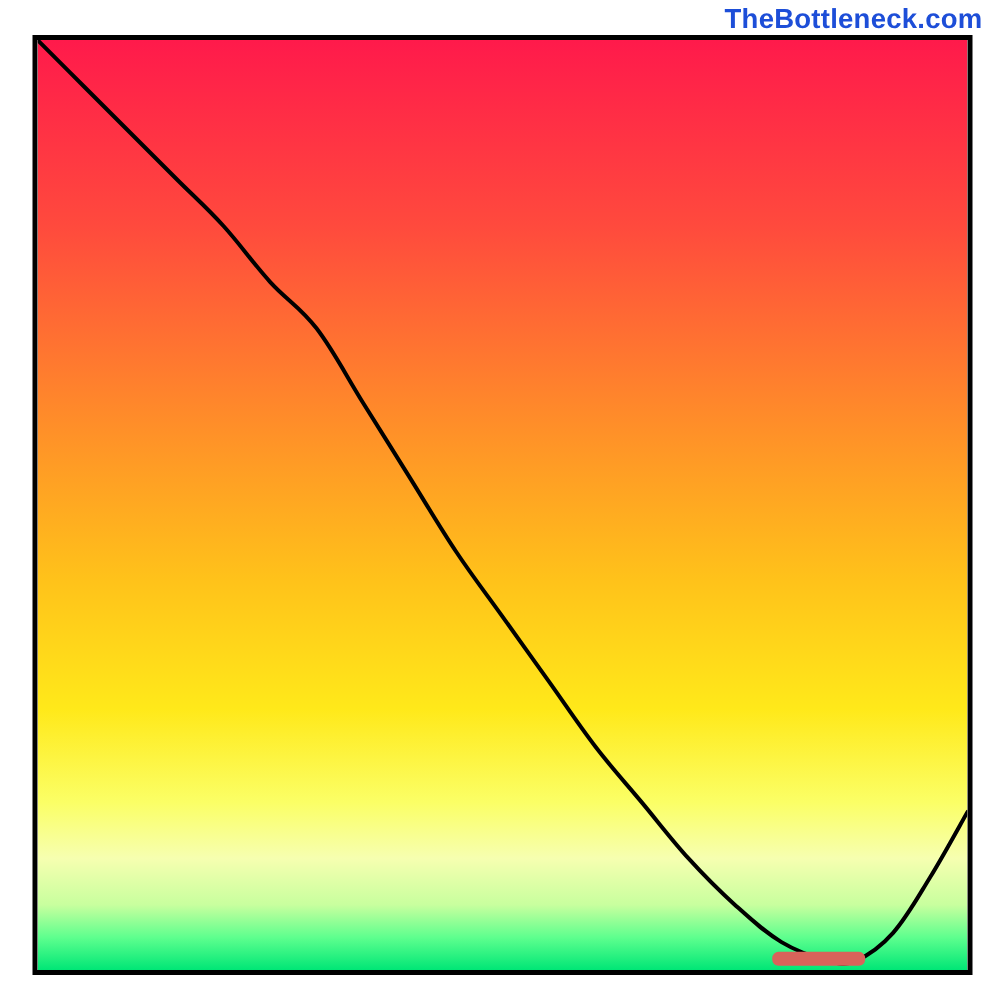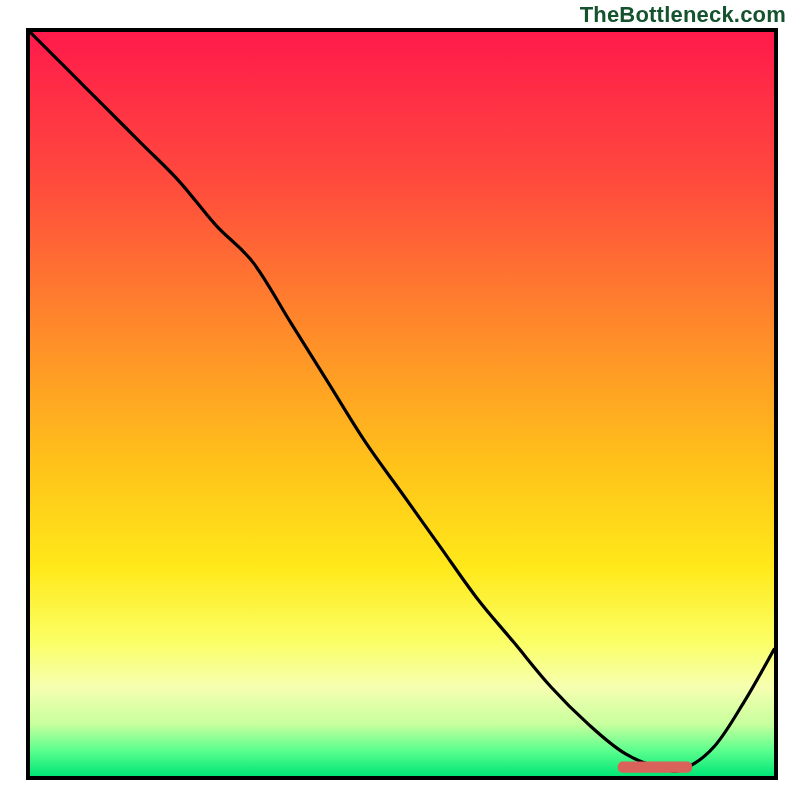--- a/index.html
+++ b/index.html
@@ -15,21 +15,21 @@
     position: relative;
     width: 800px;
     height: 800px;
   }
   .attribution {
     position: absolute;
     top: 2px;
     right: 14px;
     font-size: 22px;
     font-weight: 600;
-    color: #14532d;
+    color: #1d4ed8;
     letter-spacing: 0.2px;
   }
   .plot-frame {
     position: absolute;
     left: 26px;
     top: 28px;
     width: 752px;
     height: 752px;
     border: 4px solid #000000;
     box-sizing: border-box;

